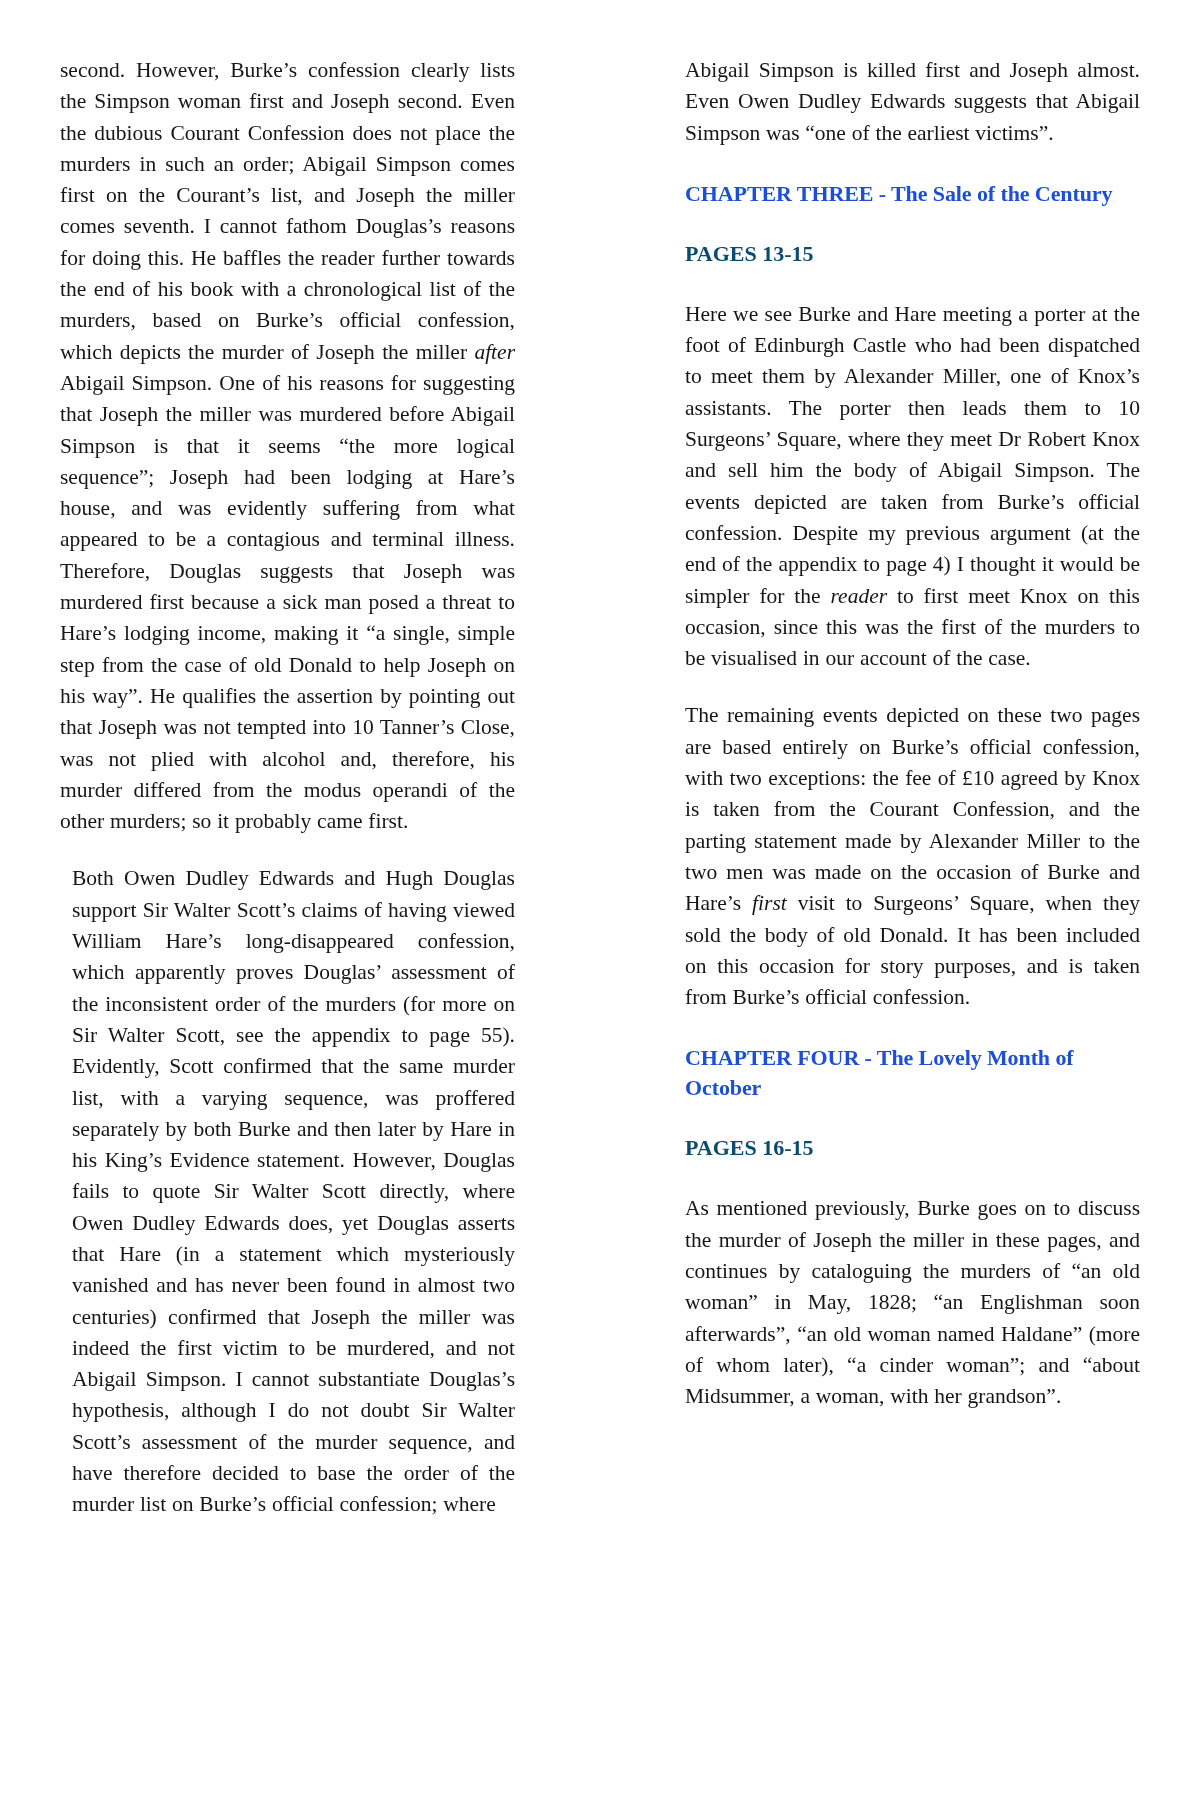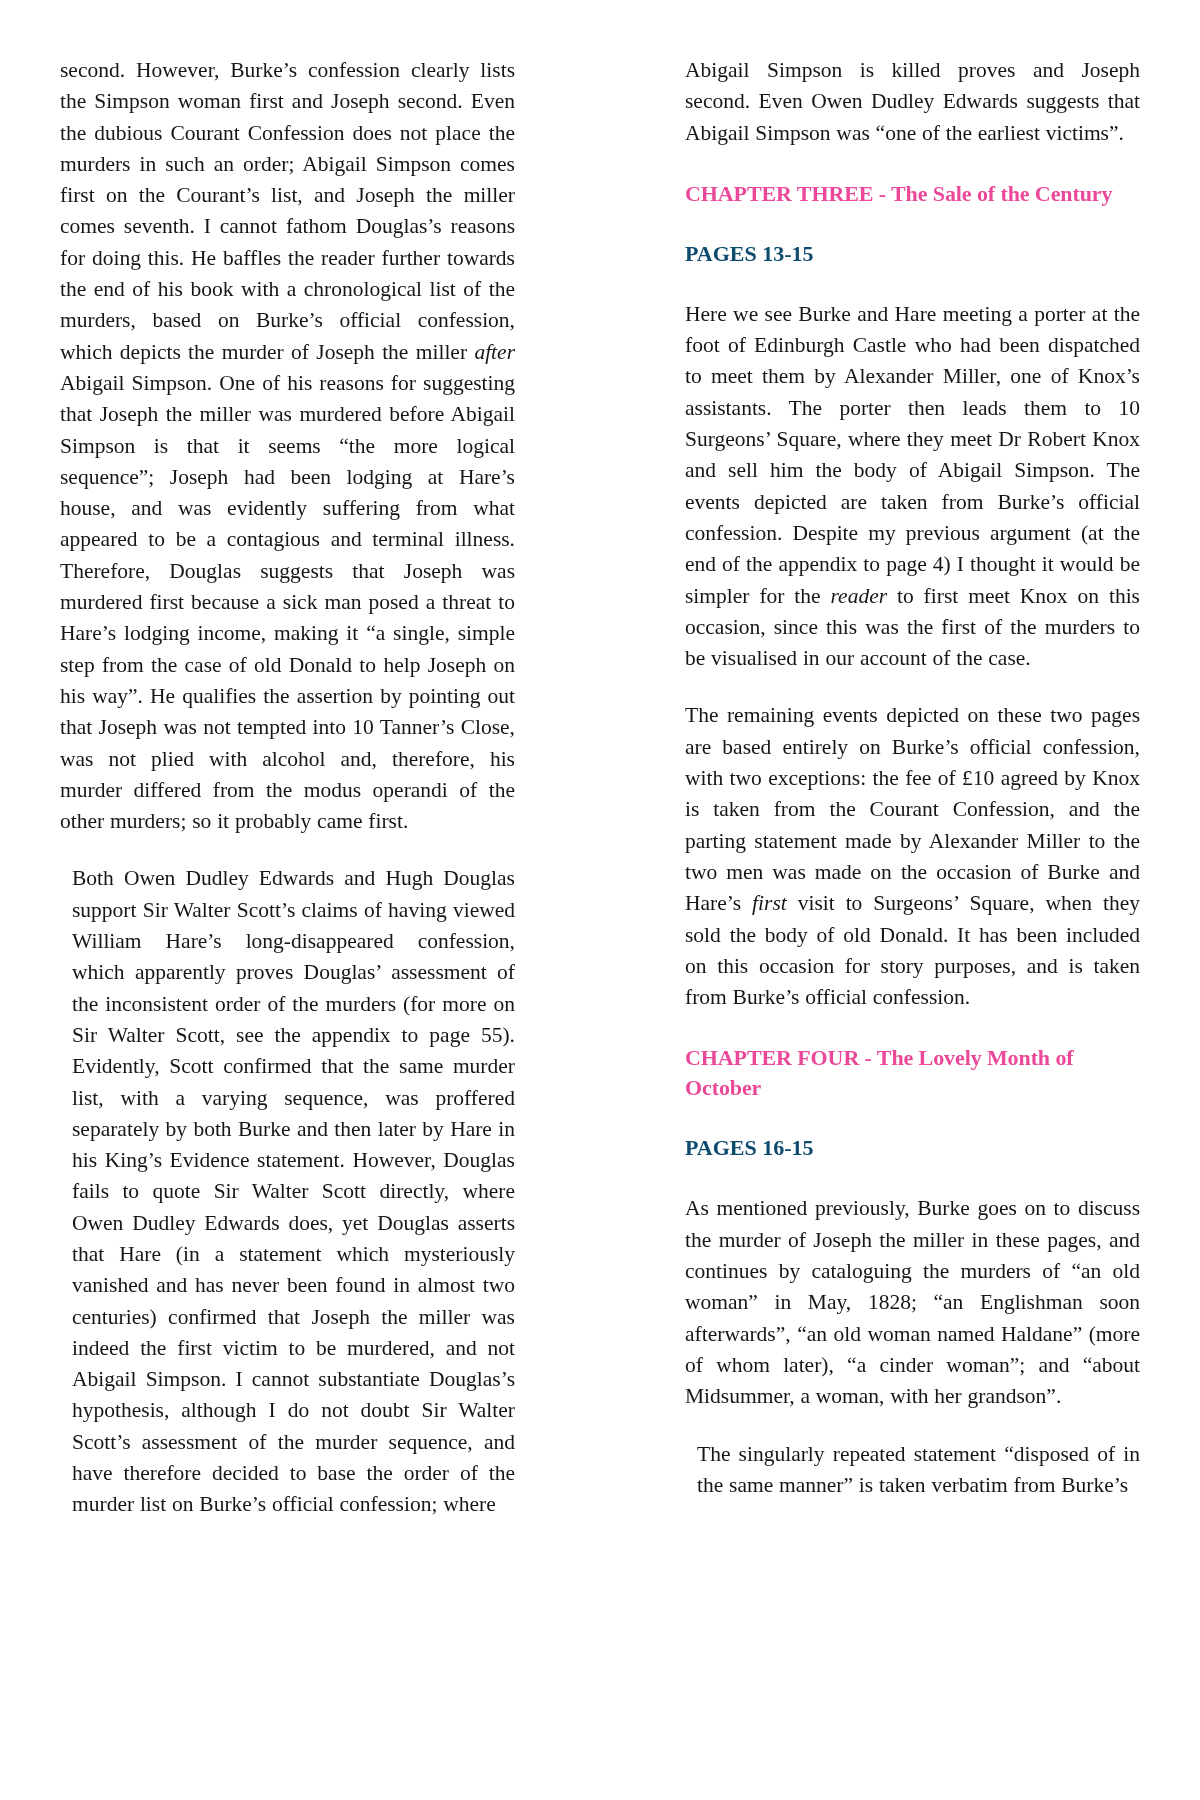--- a/index.html
+++ b/index.html
@@ -48,21 +48,21 @@
   p.body-text.last {
     margin-bottom: 0;
     margin-left: 12px;
   }
   h2.chapter-heading {
     margin: 30px 0 0 0;
     font-size: 22px;
     line-height: 30px;
     font-weight: bold;
     letter-spacing: -0.1px;
-    color: #ec4899;
+    color: #1d4ed8;
     font-family: "Liberation Serif", "DejaVu Serif", serif;
   }
   h3.pages-heading {
     margin: 30px 0 30px 0;
     font-size: 22px;
     line-height: 30px;
     font-weight: bold;
     color: #0c4a6e;
     font-family: "Liberation Serif", "DejaVu Serif", serif;
   }
@@ -73,29 +73,28 @@
 
 <div class="page">
   <div class="columns">
 
     <div class="col">
       <p class="body-text">second. However, Burke’s confession clearly lists the Simpson woman first and Joseph second. Even the dubious Courant Confession does not place the murders in such an order; Abigail Simpson comes first on the Courant’s list, and Joseph the miller comes seventh. I cannot fathom Douglas’s reasons for doing this. He baffles the reader further towards the end of his book with a chronological list of the murders, based on Burke’s official confession, which depicts the murder of Joseph the miller <em>after</em> Abigail Simpson. One of his reasons for suggesting that Joseph the miller was murdered before Abigail Simpson is that it seems “the more logical sequence”; Joseph had been lodging at Hare’s house, and was evidently suffering from what appeared to be a contagious and terminal illness. Therefore, Douglas suggests that Joseph was murdered first because a sick man posed a threat to Hare’s lodging income, making it “a single, simple step from the case of old Donald to help Joseph on his way”. He qualifies the assertion by pointing out that Joseph was not tempted into 10 Tanner’s Close, was not plied with alcohol and, therefore, his murder differed from the modus operandi of the other murders; so it probably came first.</p>
       <p class="body-text last">Both Owen Dudley Edwards and Hugh Douglas support Sir Walter Scott’s claims of having viewed William Hare’s long-disappeared confession, which apparently proves Douglas’ assessment of the inconsistent order of the murders (for more on Sir Walter Scott, see the appendix to page 55). Evidently, Scott confirmed that the same murder list, with a varying sequence, was proffered separately by both Burke and then later by Hare in his King’s Evidence statement. However, Douglas fails to quote Sir Walter Scott directly, where Owen Dudley Edwards does, yet Douglas asserts that Hare (in a statement which mysteriously vanished and has never been found in almost two centuries) confirmed that Joseph the miller was indeed the first victim to be murdered, and not Abigail Simpson. I cannot substantiate Douglas’s hypothesis, although I do not doubt Sir Walter Scott’s assessment of the murder sequence, and have therefore decided to base the order of the murder list on Burke’s official confession; where</p>
     </div>
 
     <div class="col">
-      <p class="body-text">Abigail Simpson is killed proves and Joseph second. Even Owen Dudley Edwards suggests that Abigail Simpson was “one of the earliest victims”.</p>
+      <p class="body-text">Abigail Simpson is killed first and Joseph almost. Even Owen Dudley Edwards suggests that Abigail Simpson was “one of the earliest victims”.</p>
 
       <h2 class="chapter-heading">CHAPTER THREE - The Sale of the Century</h2>
       <h3 class="pages-heading">PAGES 13-15</h3>
 
       <p class="body-text">Here we see Burke and Hare meeting a porter at the foot of Edinburgh Castle who had been dispatched to meet them by Alexander Miller, one of Knox’s assistants. The porter then leads them to 10 Surgeons’ Square, where they meet Dr Robert Knox and sell him the body of Abigail Simpson. The events depicted are taken from Burke’s official confession. Despite my previous argument (at the end of the appendix to page 4) I thought it would be simpler for the <em>reader</em> to first meet Knox on this occasion, since this was the first of the murders to be visualised in our account of the case.</p>
       <p class="body-text">The remaining events depicted on these two pages are based entirely on Burke’s official confession, with two exceptions: the fee of £10 agreed by Knox is taken from the Courant Confession, and the parting statement made by Alexander Miller to the two men was made on the occasion of Burke and Hare’s <em>first</em> visit to Surgeons’ Square, when they sold the body of old Donald. It has been included on this occasion for story purposes, and is taken from Burke’s official confession.</p>
 
       <h2 class="chapter-heading">CHAPTER FOUR - The Lovely Month of October</h2>
       <h3 class="pages-heading">PAGES 16-15</h3>
 
       <p class="body-text">As mentioned previously, Burke goes on to discuss the murder of Joseph the miller in these pages, and continues by cataloguing the murders of “an old woman” in May, 1828; “an Englishman soon afterwards”, “an old woman named Haldane” (more of whom later), “a cinder woman”; and “about Midsummer, a woman, with her grandson”.</p>
-      <p class="body-text last">The singularly repeated statement “disposed of in the same manner” is taken verbatim from Burke’s</p>
     </div>
 
   </div>
 </div>
 
 </body></html>

